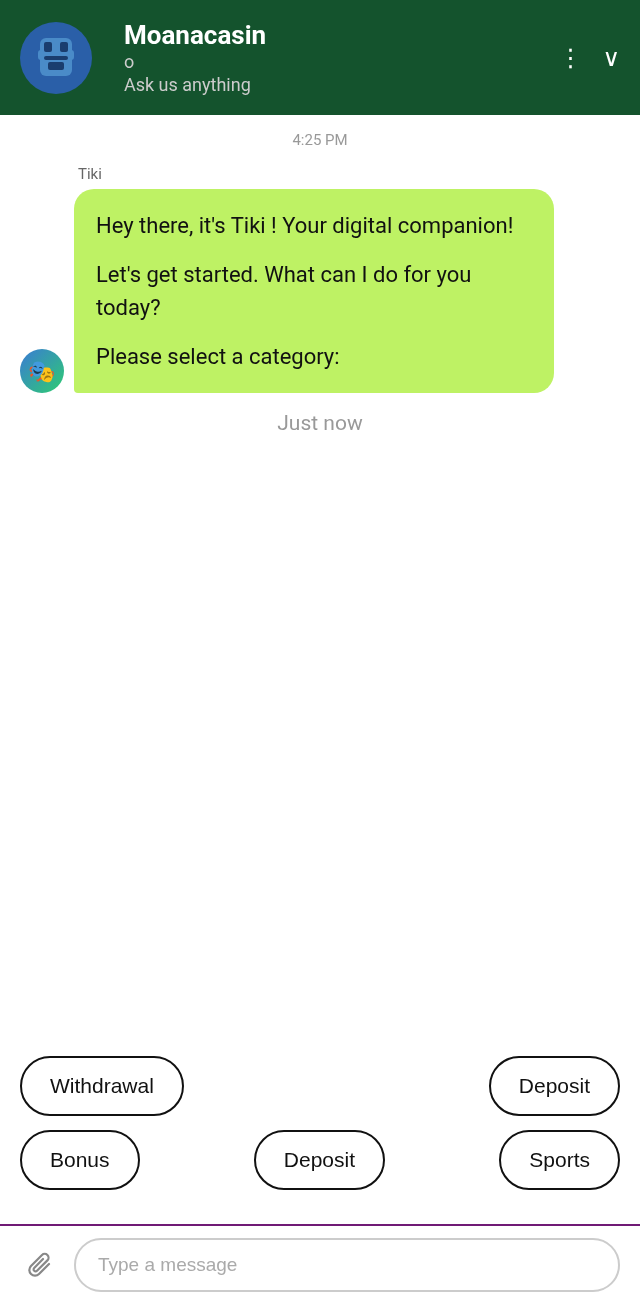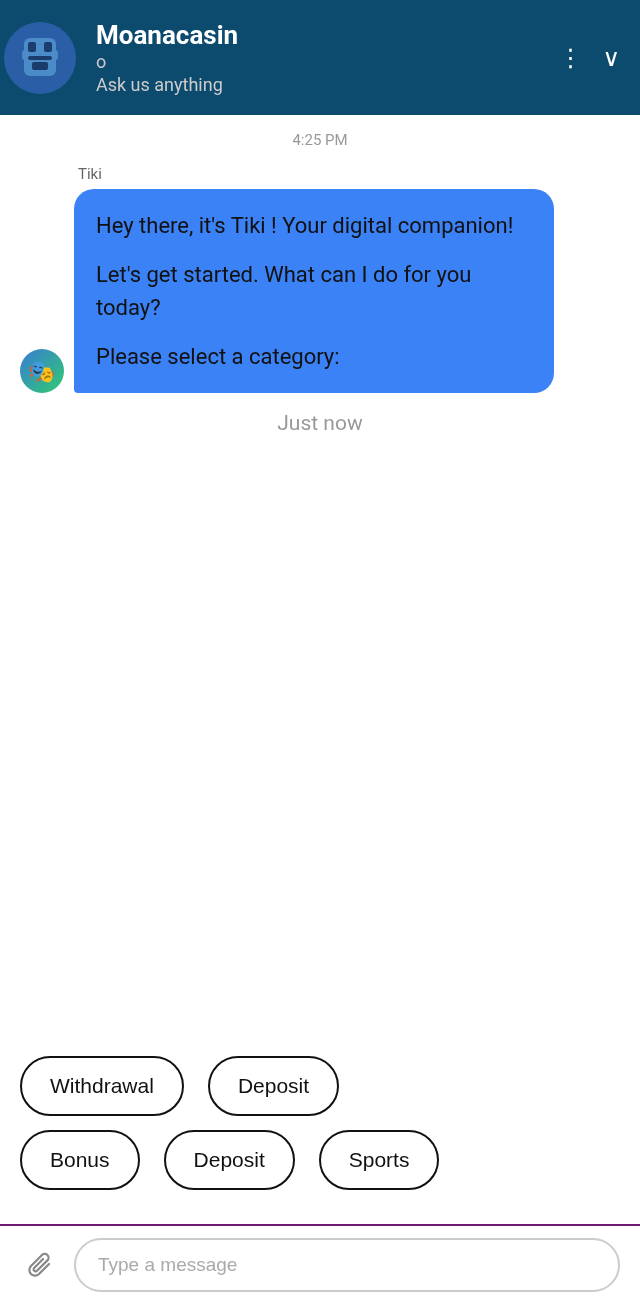--- a/index.html
+++ b/index.html
@@ -10,26 +10,26 @@
       height: 1316px;
       background: #ffffff;
       font-family: -apple-system, BlinkMacSystemFont, 'Segoe UI', Roboto, sans-serif;
       overflow: hidden;
       display: flex;
       flex-direction: column;
     }
 
     
     .header {
-      background: #0c4a6e;
+      background: #14532d;
       color: #ffffff;
-      padding: 20px 20px 20px 4px;
-      display: flex;
-      align-items: center;
-      gap: 20px;
+      padding: 20px 20px 20px 20px;
+      display: flex;
+      align-items: center;
+      gap: 32px;
       flex-shrink: 0;
     }
 
     .avatar {
       width: 72px;
       height: 72px;
       border-radius: 50%;
       background: #2a5fa8;
       display: flex;
       align-items: center;
@@ -119,21 +119,21 @@
     }
 
     .sender-name {
       font-size: 15px;
       color: #666666;
       margin-bottom: 6px;
       padding-left: 4px;
     }
 
     .bubble {
-      background: #3b82f6;
+      background: #bef264;
       border-radius: 20px 20px 20px 4px;
       padding: 20px 22px;
       font-size: 22px;
       line-height: 1.5;
       color: #111111;
     }
 
     .bubble p + p {
       margin-top: 16px;
     }
@@ -147,21 +147,21 @@
 
     
     .categories-area {
       background: #ffffff;
       padding: 16px 20px 20px 20px;
       flex-shrink: 0;
     }
 
     .category-row {
       display: flex;
-      justify-content: flex-start;
+      justify-content: space-between;
       gap: 24px;
       margin-bottom: 14px;
       flex-wrap: nowrap;
     }
 
     .category-btn {
       border: 2.5px solid #111111;
       border-radius: 50px;
       background: #ffffff;
       padding: 16px 28px;

